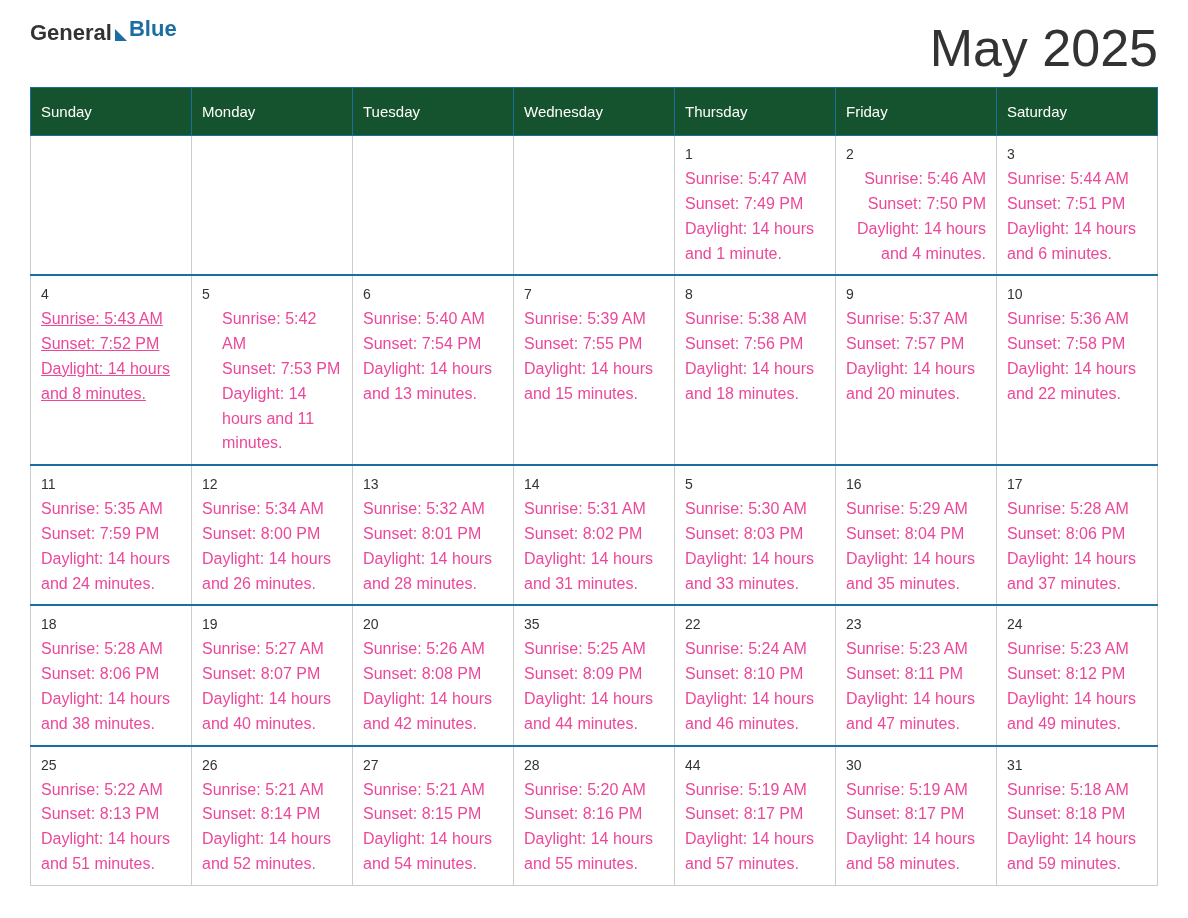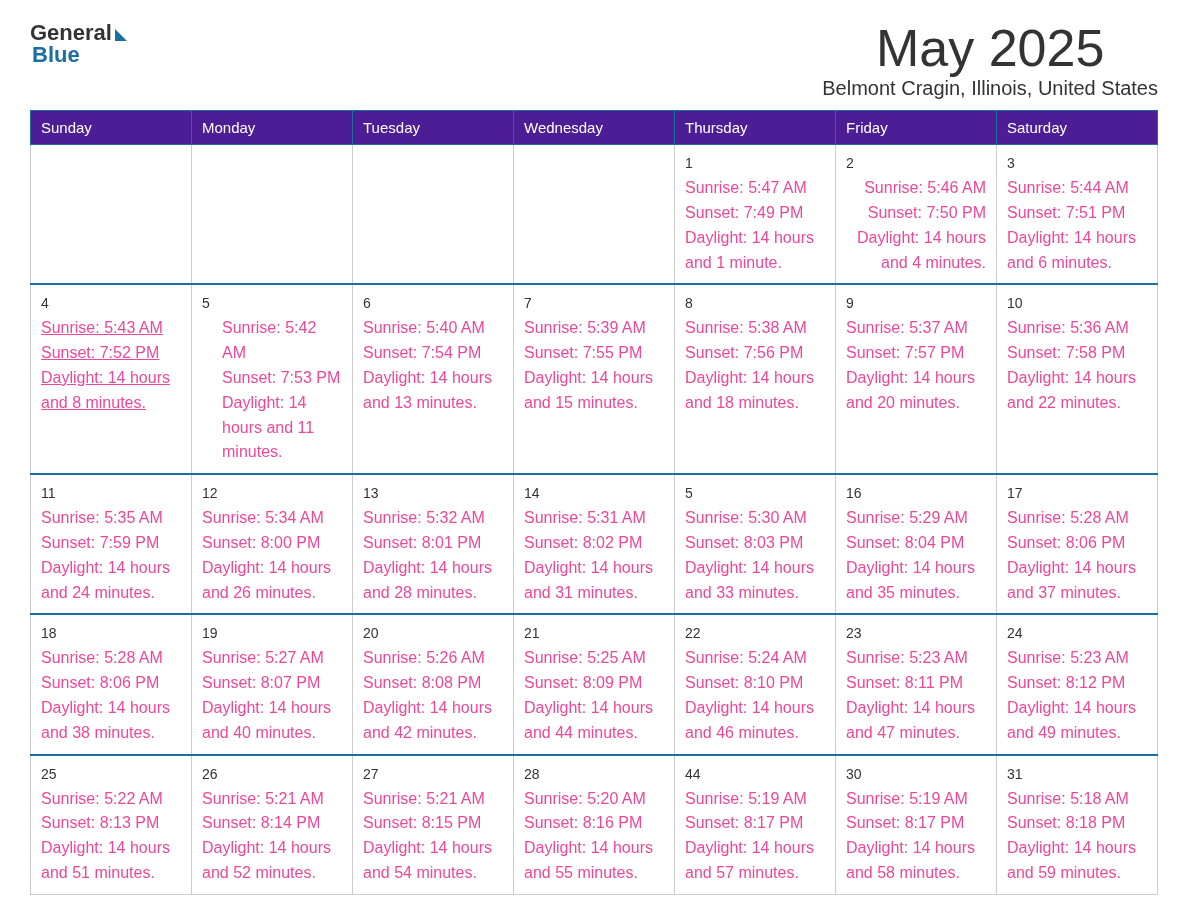--- a/index.html
+++ b/index.html
@@ -12,21 +12,21 @@
       padding: 20px 30px;
     }
     .header {
       display: flex;
       justify-content: space-between;
       align-items: flex-start;
       margin-bottom: 10px;
     }
     .logo {
       display: flex;
-      flex-direction: column;
+      flex-direction: row;
       align-items: flex-start;
     }
     .logo-top {
       display: flex;
       align-items: center;
     }
     .logo-general {
       font-size: 22px;
       font-weight: bold;
       color: #333;
@@ -60,24 +60,24 @@
       font-size: 20px;
       color: #333;
       font-weight: normal;
     }
     .calendar {
       width: 100%;
       border-collapse: collapse;
       margin-top: 10px;
     }
     .calendar th {
-      background-color: #4c1d95;
+      background-color: #14532d;
       color: #fff;
       text-align: left;
-      padding: 8px 10px;
+      padding: 15px 10px;
       font-size: 15px;
       font-weight: normal;
       border: 1px solid #1a6fa0;
     }
     .calendar td {
       vertical-align: top;
       padding: 8px 10px;
       border: 1px solid #ccc;
       width: calc(100% / 7);
       min-height: 100px;
@@ -110,21 +110,20 @@
 <div class="header">
   <div class="logo">
     <div class="logo-top">
       <span class="logo-general">General</span>
       <div class="logo-arrow"></div>
     </div>
     <span class="logo-blue">Blue</span>
   </div>
   <div class="title-section">
     <div class="month-title">May 2025</div>
-    <div class="location-title">Belmont Cragin, Illinois, United States</div>
   </div>
 </div>
 
 <table class="calendar">
   <thead>
     <tr>
     <th>Sunday</th>
         <th>Monday</th>
         <th>Tuesday</th>
         <th>Wednesday</th>
@@ -259,21 +258,21 @@
 Sunset: 8:07 PM
 Daylight: 14 hours and 40 minutes.</div>
         </td>
         <td>
           <span class="day-number">20</span>
           <div class="day-info" style="white-space: pre-line;">Sunrise: 5:26 AM
 Sunset: 8:08 PM
 Daylight: 14 hours and 42 minutes.</div>
         </td>
         <td>
-          <span class="day-number">21</span>
+          <span class="day-number">35</span>
           <div class="day-info" style="white-space: pre-line;">Sunrise: 5:25 AM
 Sunset: 8:09 PM
 Daylight: 14 hours and 44 minutes.</div>
         </td>
         <td>
           <span class="day-number">22</span>
           <div class="day-info" style="white-space: pre-line;">Sunrise: 5:24 AM
 Sunset: 8:10 PM
 Daylight: 14 hours and 46 minutes.</div>
         </td>

